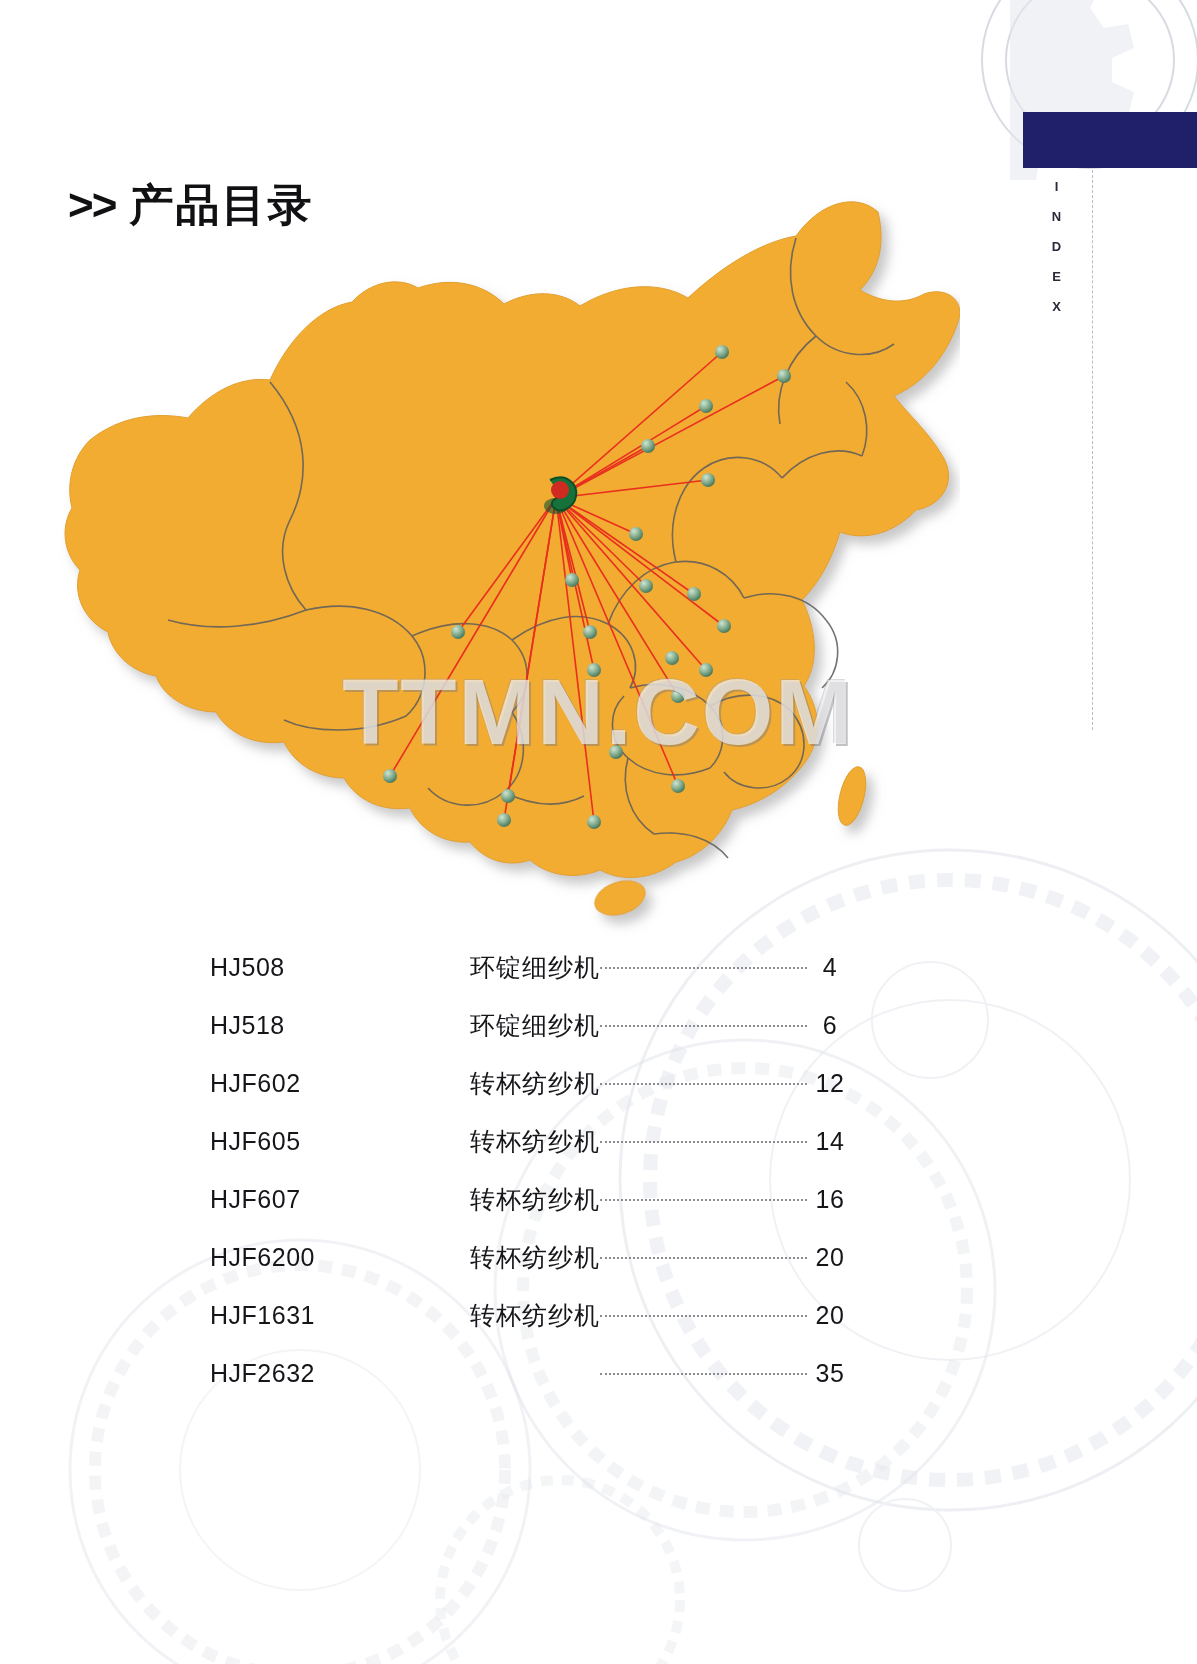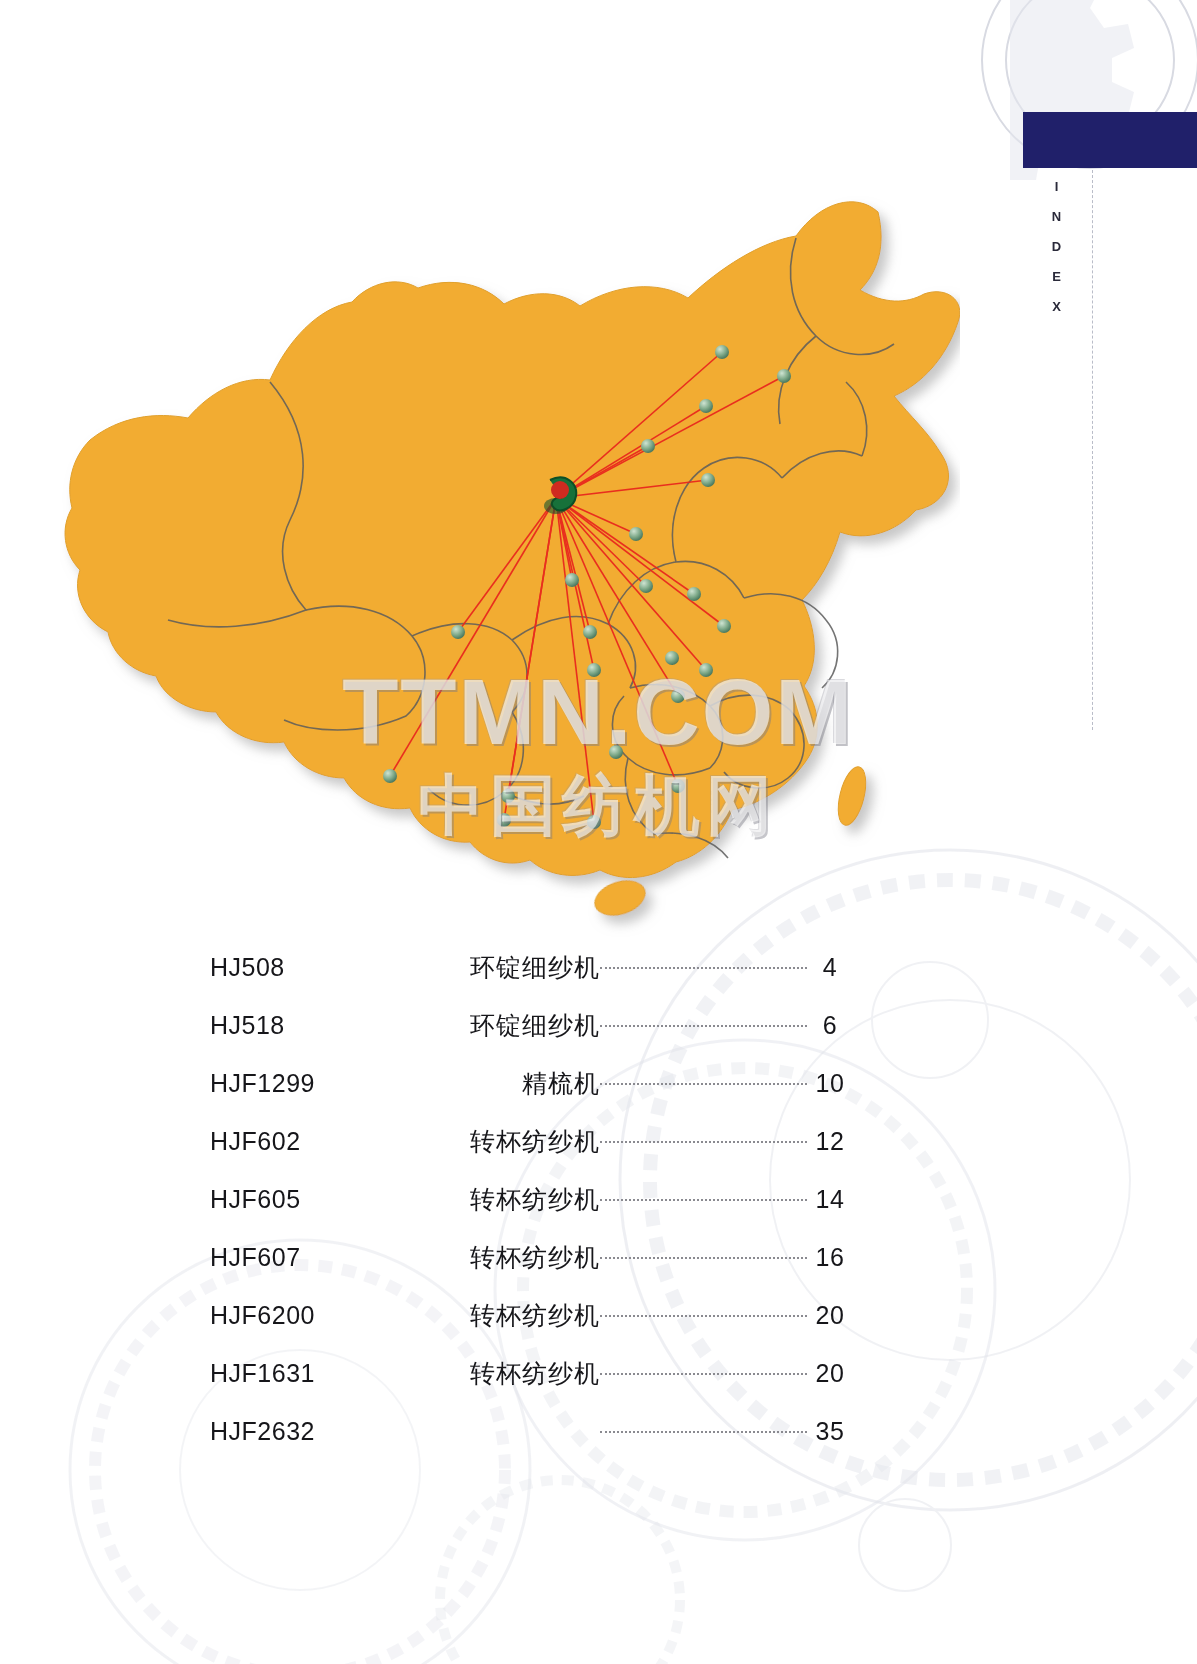--- a/index.html
+++ b/index.html
@@ -218,20 +218,23 @@
   <div class="index-rule"></div>
   <div class="index-letters">
     <span>I</span>
     <span>N</span>
     <span>D</span>
     <span>E</span>
     <span>X</span>
   </div>
   <div class="dashed-vert"></div>
 
+  <div class="heading">
+    <span class="arrows">&gt;&gt;</span><span>产品目录</span>
+  </div>
 
   <div class="map-wrap">
     <svg width="900" height="760" viewBox="0 0 900 760" xmlns="http://www.w3.org/2000/svg">
       <defs>
         <filter id="mapshadow" x="-20%" y="-20%" width="150%" height="150%">
           <feDropShadow dx="7" dy="8" stdDeviation="6" flood-color="#9a9a9a" flood-opacity="0.55"></feDropShadow>
         </filter>
         <radialGradient id="dotgrad" cx="35%" cy="30%" r="70%">
           <stop offset="0%" stop-color="#cfe4d2"></stop>
           <stop offset="60%" stop-color="#7faa8a"></stop>
@@ -397,46 +400,39 @@
           </g>
         <g>
             <circle cx="556" cy="572" r="7" fill="url(#dotgrad)"></circle>
           </g>
       </g>
     </svg>
   </div>
 
   <div class="watermark">
     <div class="wm-line1">TTMN.COM</div>
-    <div class="wm-line2">中国纺机网</div>
   </div>
 
   <div class="toc">
 
     <div class="toc-row">
       <span class="toc-model">HJ508</span>
       <span class="toc-name">环锭细纱机</span>
       <span class="toc-dots"></span>
       <span class="toc-page">4</span>
     </div>
 
     <div class="toc-row">
       <span class="toc-model">HJ518</span>
       <span class="toc-name">环锭细纱机</span>
       <span class="toc-dots"></span>
       <span class="toc-page">6</span>
     </div>
 
 
-    <div class="toc-row">
-      <span class="toc-model">HJF1299</span>
-      <span class="toc-name">精梳机</span>
-      <span class="toc-dots"></span>
-      <span class="toc-page">10</span>
-    </div>
 
     <div class="toc-row">
       <span class="toc-model">HJF602</span>
       <span class="toc-name">转杯纺纱机</span>
       <span class="toc-dots"></span>
       <span class="toc-page">12</span>
     </div>
 
     <div class="toc-row">
       <span class="toc-model">HJF605</span>

